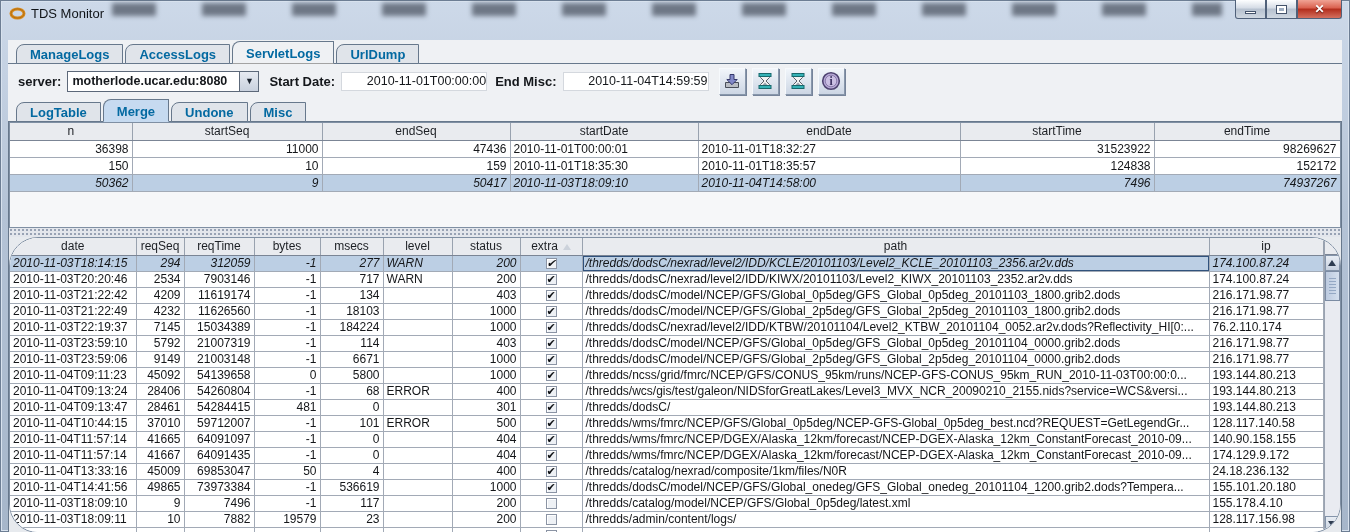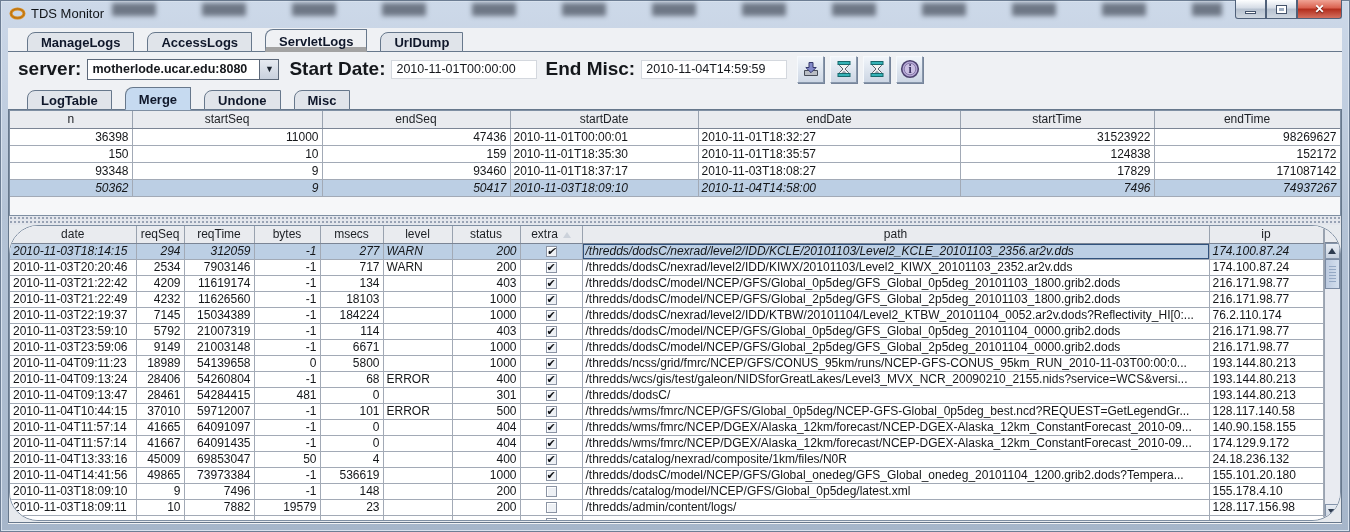--- a/index.html
+++ b/index.html
@@ -6,21 +6,21 @@
   body { font-family:"Liberation Sans", sans-serif; background:#888; }
 
   .window {
     position:relative; width:1350px; height:532px;
     background:linear-gradient(180deg,#cdd9e9 0%,#b4c3d6 40%,#a6b6ca 100%);
     box-shadow:inset 0 0 0 1px #6d7e94, inset 0 0 0 2px #d8e2ee;
     overflow:hidden;
   }
 
   
-  .titlebar { position:relative; height:28px; width:100%; }
+  .titlebar { position:relative; height:40px; width:100%; }
   .titlebar::before { 
     content:""; position:absolute; left:112px; right:128px; top:3px; height:13px;
     background:repeating-linear-gradient(90deg, rgba(33,40,52,.55) 0 44px, rgba(120,140,165,0) 44px 90px);
     filter:blur(2.5px);
   }
   .app-icon { position:absolute; left:9px; top:6px; width:17px; height:15px; }
   .win-title { position:absolute; left:31px; top:6px; font-size:13px; color:#101418; }
   .winbtns { position:absolute; right:8px; top:0; display:flex; }
   .winbtn {
     width:31px; height:19px; border:1px solid #50617a; border-top:none;
@@ -35,34 +35,34 @@
   .glyph-min { width:11px; height:3px; background:#fff; border:1px solid #44536b; margin-top:6px; }
   .glyph-max { width:11px; height:9px; border:1px solid #44536b; box-shadow:inset 0 0 0 2px #fff; background:#9eadc1; }
   .glyph-close { color:#fff; font-size:12px; font-weight:bold; text-shadow:0 1px 1px #5c120a; }
 
   
   .frame-body { margin:0 8px 8px; height:496px; background:#eff1f4; overflow:hidden; }
 
   
   .tabstrip { position:relative; height:24px; border-bottom:1px solid #67788c; padding-left:8px; display:flex; align-items:flex-end; background:#eff1f4; }
   .tabstrip .tab {
-    height:20px; margin:0 2px -1px 11px; padding:0 13px; line-height:20px;
-    font-size:13px; font-weight:bold; color:#0f172a;
+    height:20px; margin:0 2px -1px 0; padding:0 13px; line-height:20px;
+    font-size:13px; font-weight:bold; color:#0369a1;
     background:#e0e4ea; border:1px solid #67788c; border-top-left-radius:8px 8px;
   }
-  .tabstrip .tab.selected { height:23px; line-height:23px; background:#eff1f4; border-bottom:5px solid #a3a3a3; z-index:2; }
+  .tabstrip .tab.selected { height:23px; line-height:23px; background:#eff1f4; border-bottom:1px solid #a3a3a3; z-index:2; }
   .tabstrip.sub .tab.selected { background:#c6daf0; border-bottom:1px solid #c6daf0; }
 
   
   .toolbar { height:34px; display:flex; align-items:center; padding-left:10px; background:#eff1f4; }
-  .lbl { font-size:19px; font-weight:bold; color:#14171b; white-space:nowrap;text-align:right; }
+  .lbl { font-size:13px; font-weight:bold; color:#14171b; white-space:nowrap;text-align:right; }
   .combo { display:flex; width:192px; height:21px; margin-left:6px; border:1px solid #5c6879; background:#fff; }
   .combo-text { flex:1; font-size:12.5px; font-weight:bold; color:#15181c; line-height:19px; padding-left:4px; white-space:nowrap; overflow:hidden; }
   .combo-arrow { width:19px; border-left:1px solid #5c6879; background:linear-gradient(180deg,#e6eaf1,#c9d1de); font-size:9px; color:#1c2430; display:flex; align-items:center; justify-content:center; }
-  .field { height:19px; width:146px; background:#fff; border:1px solid #d4d8de; font-size:12.5px; color:#15181c; line-height:17px; padding-left:4px; white-space:nowrap; }
+  .field { height:19px; width:146px; background:#fff; border:1px solid #d4d8de; font-size:12.5px; color:#15181c; line-height:17px; padding-left:4px; white-space:nowrap;text-align:right; }
   .ml6{margin-left:6px;} .ml8{margin-left:8px;} .ml10{margin-left:10px;}
   .toolbtns { display:flex; margin-left:10px; gap:6px; }
   .toolbtn {
     width:27px; height:27px; display:flex; align-items:center; justify-content:center;
     background:linear-gradient(180deg,#f1f5fa,#ccd6e4);
     border:1px solid #8897ab; border-top-color:#f6f9fc; border-left-color:#f6f9fc;
     box-shadow:1px 1px 0 #76849a;
   }
 
   
@@ -249,29 +249,20 @@
               </tr>
               <tr>
                 <td class="al-right">150</td>
                 <td class="al-right">10</td>
                 <td class="al-right">159</td>
                 <td class="al-left">2010-11-01T18:35:30</td>
                 <td class="al-left">2010-11-01T18:35:57</td>
                 <td class="al-right">124838</td>
                 <td class="al-right">152172</td>
               </tr>
-              <tr>
-                <td class="al-right">93348</td>
-                <td class="al-right">9</td>
-                <td class="al-right">93460</td>
-                <td class="al-left">2010-11-01T18:37:17</td>
-                <td class="al-left">2010-11-03T18:08:27</td>
-                <td class="al-right">17829</td>
-                <td class="al-right">171087142</td>
-              </tr>
               <tr class="selected">
                 <td class="al-right">50362</td>
                 <td class="al-right">9</td>
                 <td class="al-right">50417</td>
                 <td class="al-left">2010-11-03T18:09:10</td>
                 <td class="al-left">2010-11-04T14:58:00</td>
                 <td class="al-right">7496</td>
                 <td class="al-right">74937267</td>
               </tr>
             </tbody>
@@ -403,21 +394,21 @@
                   <td class="al-left"></td>
                   <td class="al-right">1000</td>
                   <td class="al-center">
                     <div class="cb checked"></div>
                   </td>
                   <td class="al-left">/thredds/dodsC/model/NCEP/GFS/Global_2p5deg/GFS_Global_2p5deg_20101104_0000.grib2.dods</td>
                   <td class="al-left">216.171.98.77</td>
                 </tr>
                 <tr>
                   <td class="al-left">2010-11-04T09:11:23</td>
-                  <td class="al-right">18989</td>
+                  <td class="al-right">45092</td>
                   <td class="al-right">54139658</td>
                   <td class="al-right">0</td>
                   <td class="al-right">5800</td>
                   <td class="al-left"></td>
                   <td class="al-right">1000</td>
                   <td class="al-center">
                     <div class="cb checked"></div>
                   </td>
                   <td class="al-left">/thredds/ncss/grid/fmrc/NCEP/GFS/CONUS_95km/runs/NCEP-GFS-CONUS_95km_RUN_2010-11-03T00:00:0...</td>
                   <td class="al-left">193.144.80.213</td>
@@ -518,21 +509,21 @@
                     <div class="cb checked"></div>
                   </td>
                   <td class="al-left">/thredds/dodsC/model/NCEP/GFS/Global_onedeg/GFS_Global_onedeg_20101104_1200.grib2.dods?Tempera...</td>
                   <td class="al-left">155.101.20.180</td>
                 </tr>
                 <tr>
                   <td class="al-left">2010-11-03T18:09:10</td>
                   <td class="al-right">9</td>
                   <td class="al-right">7496</td>
                   <td class="al-right">-1</td>
-                  <td class="al-right">148</td>
+                  <td class="al-right">117</td>
                   <td class="al-left"></td>
                   <td class="al-right">200</td>
                   <td class="al-center">
                     <div class="cb"></div>
                   </td>
                   <td class="al-left">/thredds/catalog/model/NCEP/GFS/Global_0p5deg/latest.xml</td>
                   <td class="al-left">155.178.4.10</td>
                 </tr>
                 <tr>
                   <td class="al-left">2010-11-03T18:09:11</td>

